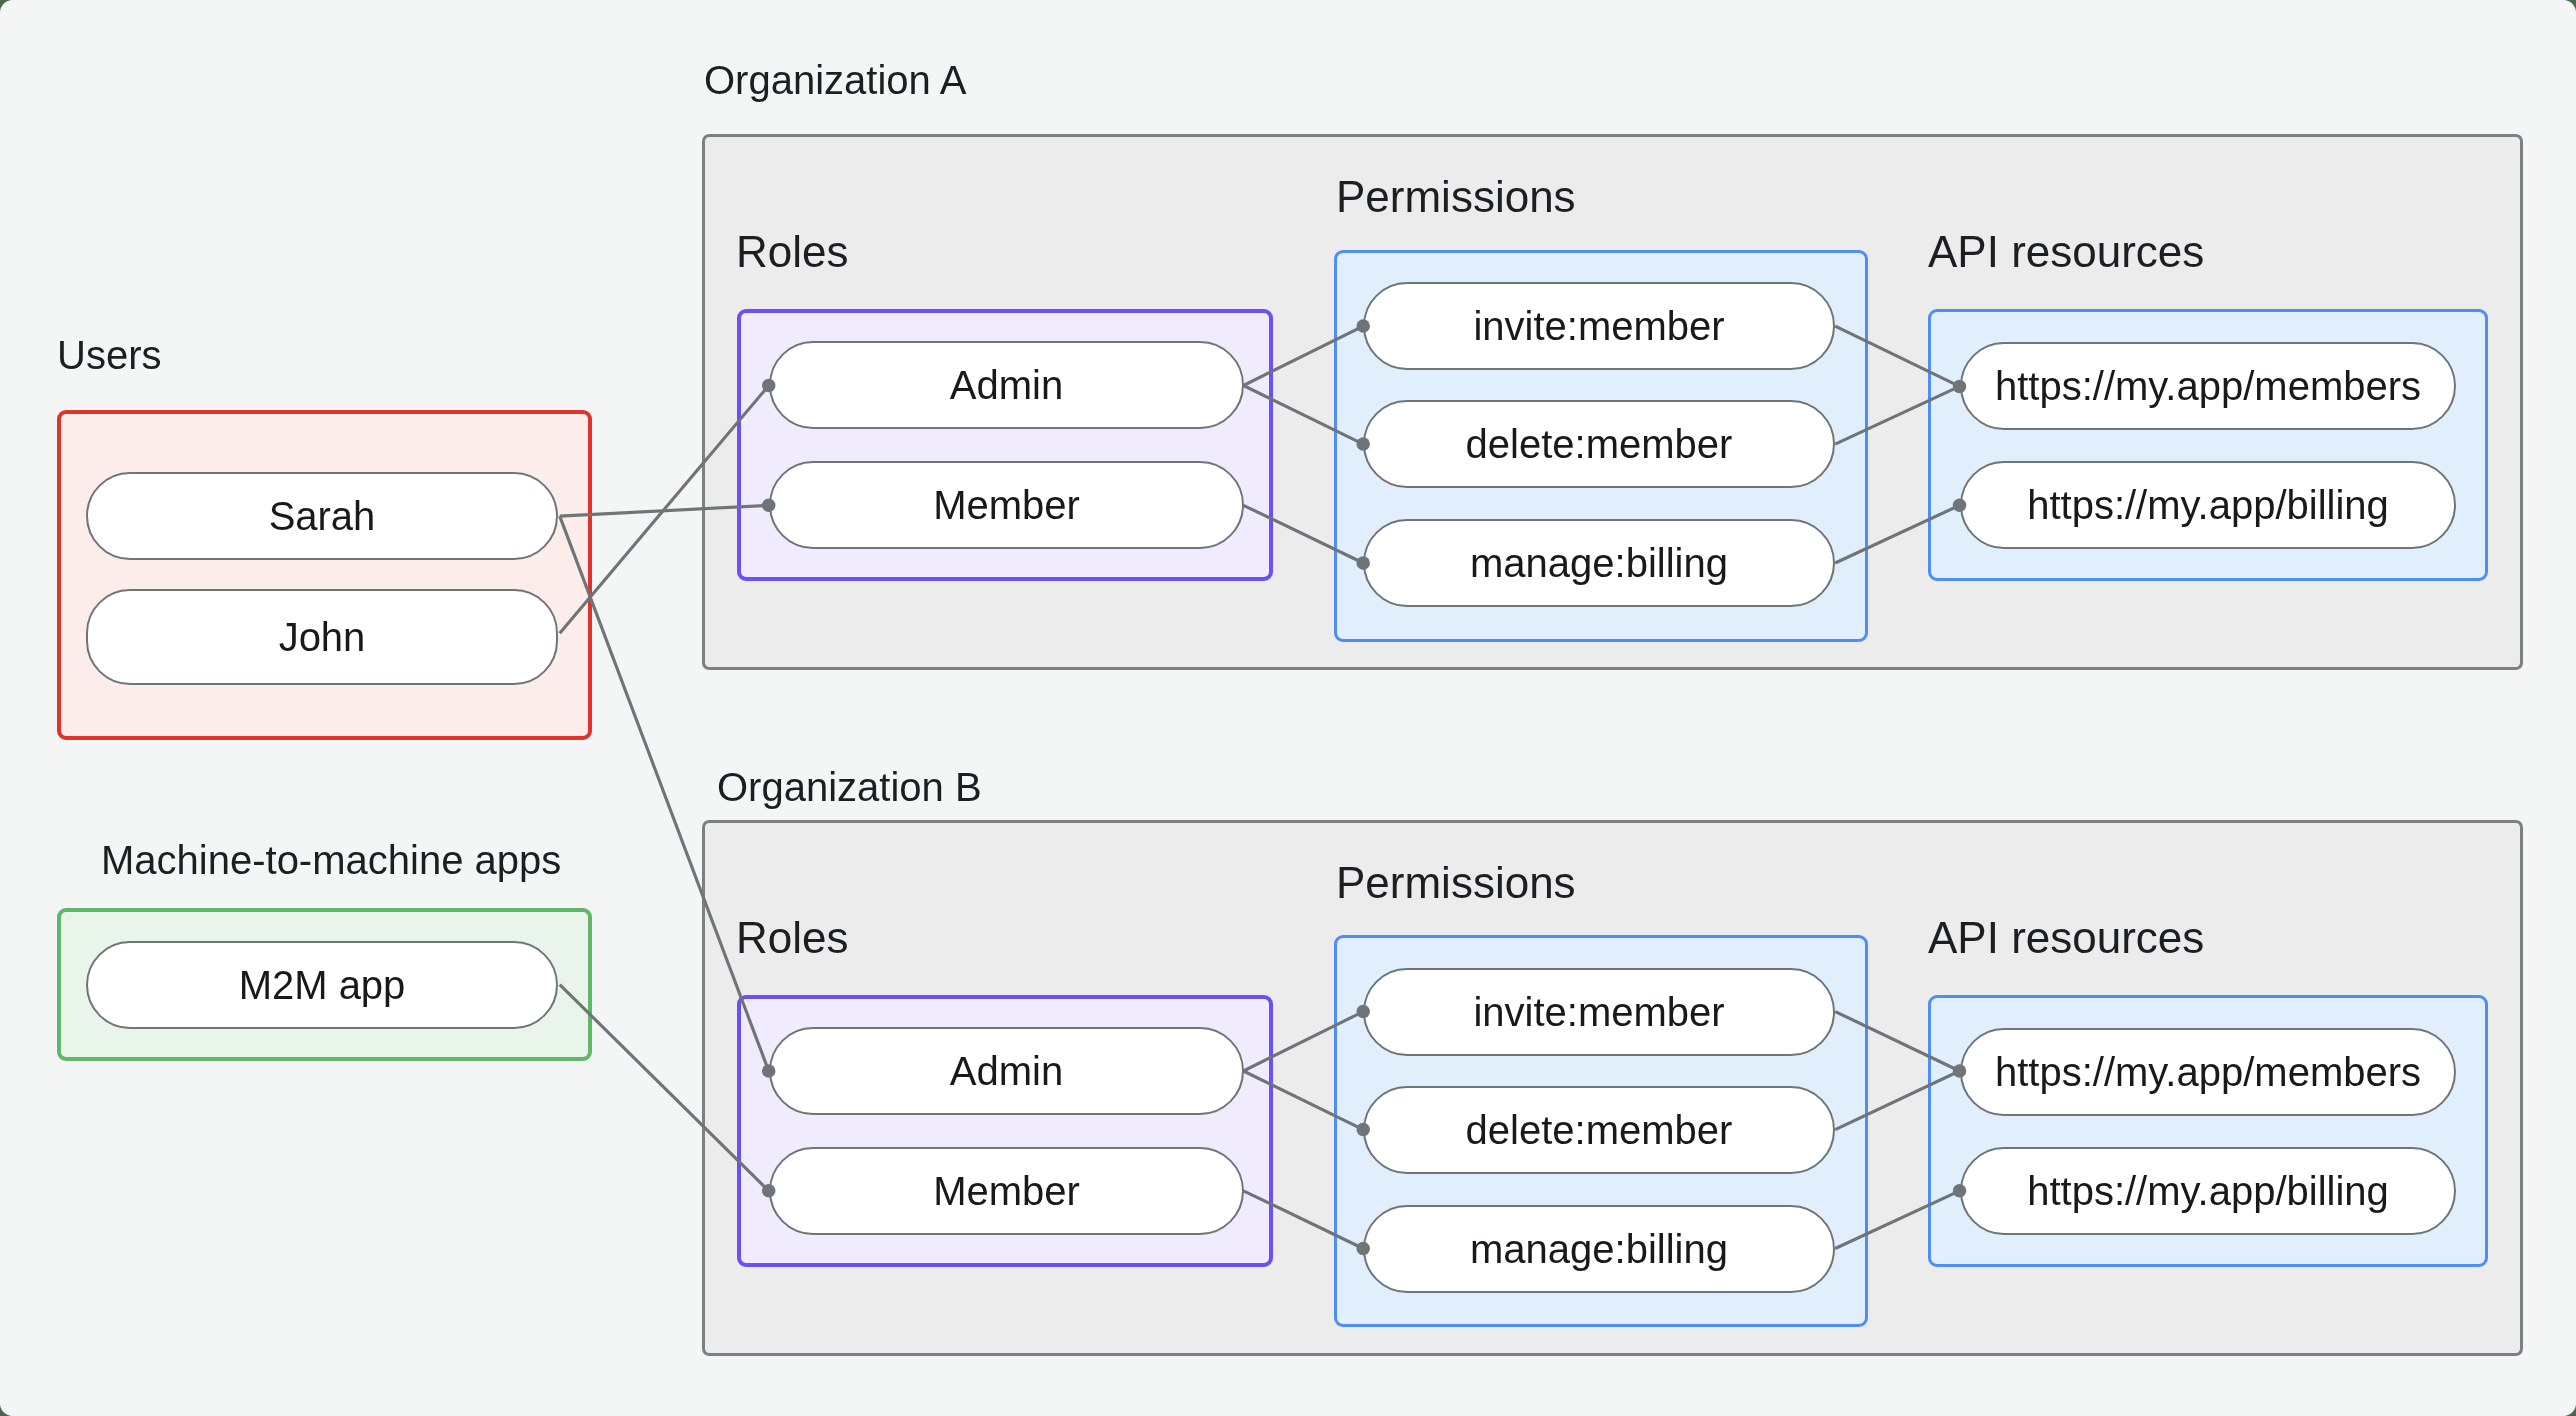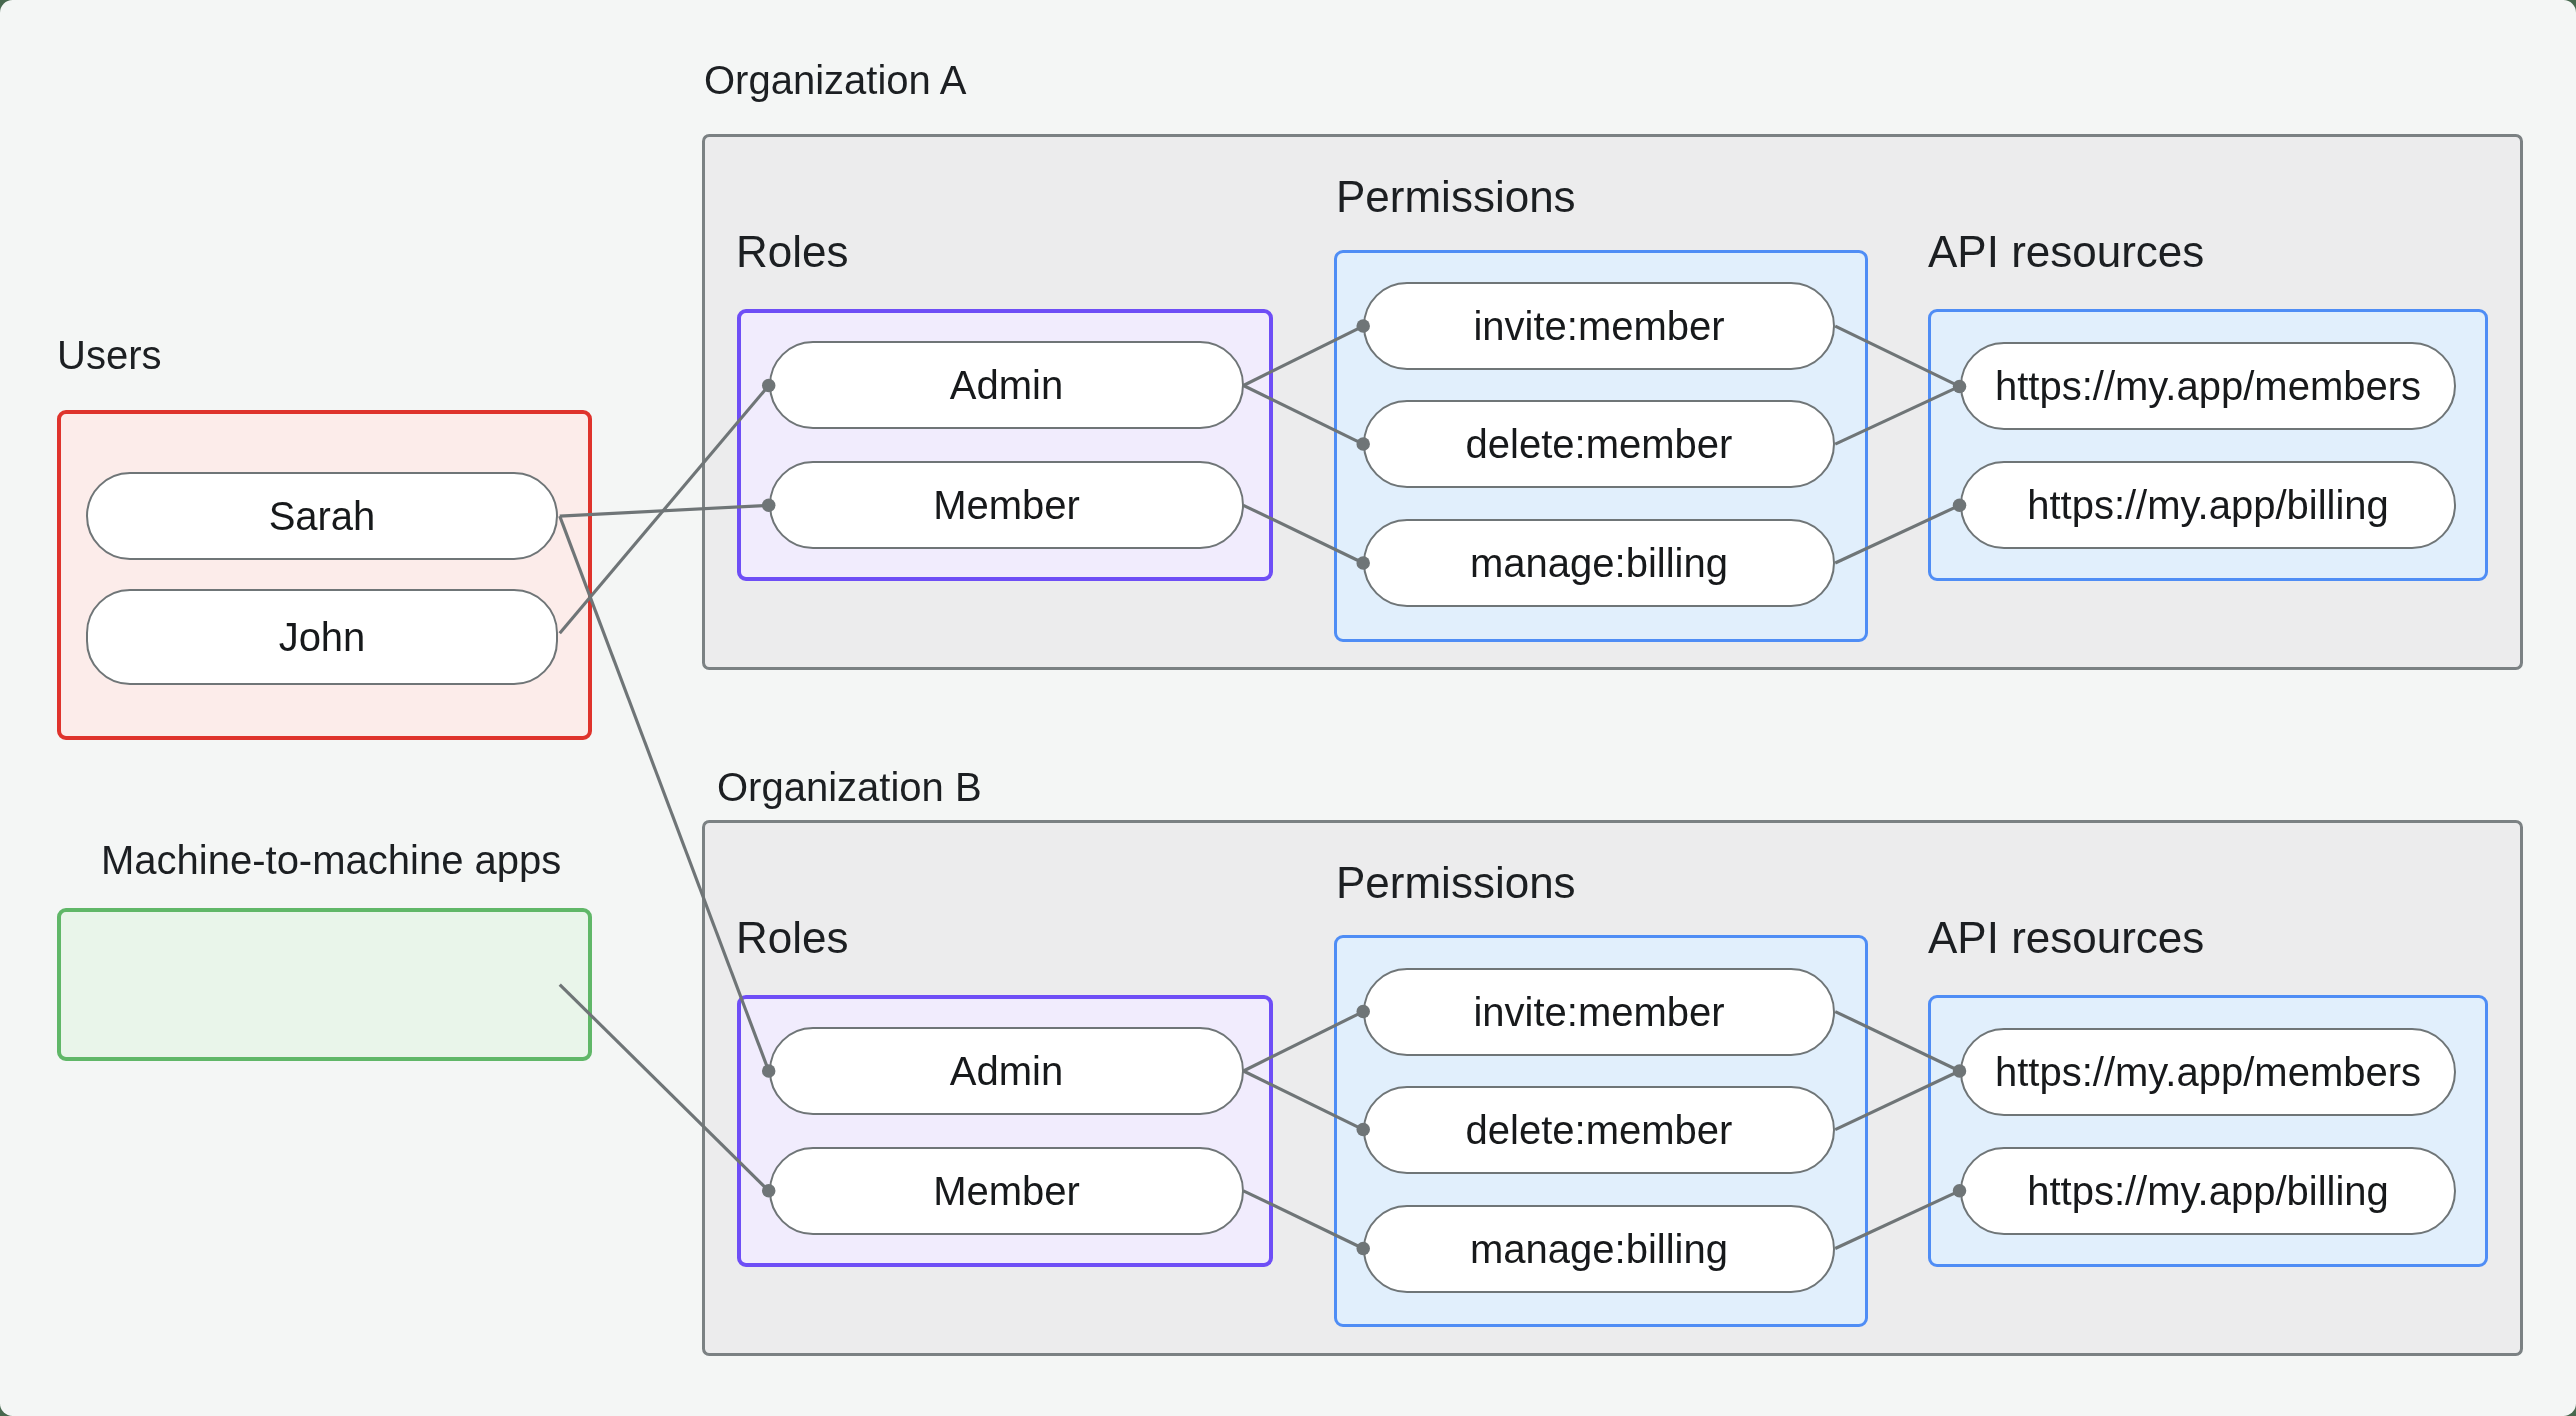--- a/index.html
+++ b/index.html
@@ -76,20 +76,21 @@
 
 <div class="canvas">
 
   <div class="section-title" style="left:57px; top:333px;">Users</div>
   <div class="group-box users-box" style="left:57px; top:410px; width:535px; height:330px;"></div>
   <div class="pill" style="left:86px; top:472px; width:472px; height:88px;">Sarah</div>
   <div class="pill" style="left:86px; top:589px; width:472px; height:96px;">John</div>
 
   <div class="section-title" style="left:57px; top:838px;margin-left:44px;">Machine-to-machine apps</div>
   <div class="group-box m2m-box" style="left:57px; top:908px; width:535px; height:153px;"></div>
+  <div class="pill" style="left:86px; top:941px; width:472px; height:88px;">M2M app</div>
 
   <div class="section-title" style="left:704px; top:58px;">Organization A</div>
   <div class="org-container" style="left:702px; top:134px; width:1821px; height:536px;"></div>
 
   <div class="inner-label" style="left:736px; top:227px;">Roles</div>
   <div class="group-box roles-box" style="left:737px; top:309px; width:536px; height:272px;"></div>
   <div class="pill" style="left:769px; top:341px; width:475px; height:88px;">Admin</div>
   <div class="pill" style="left:769px; top:461px; width:475px; height:88px;">Member</div>
 
   <div class="inner-label" style="left:1336px; top:172px;">Permissions</div>

